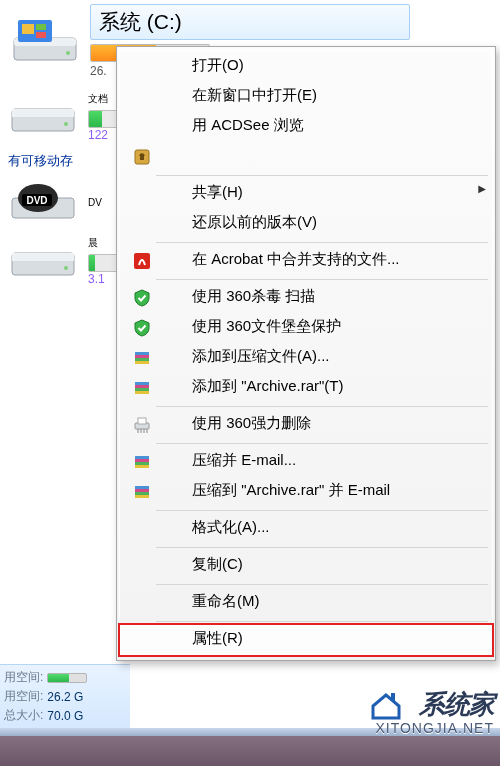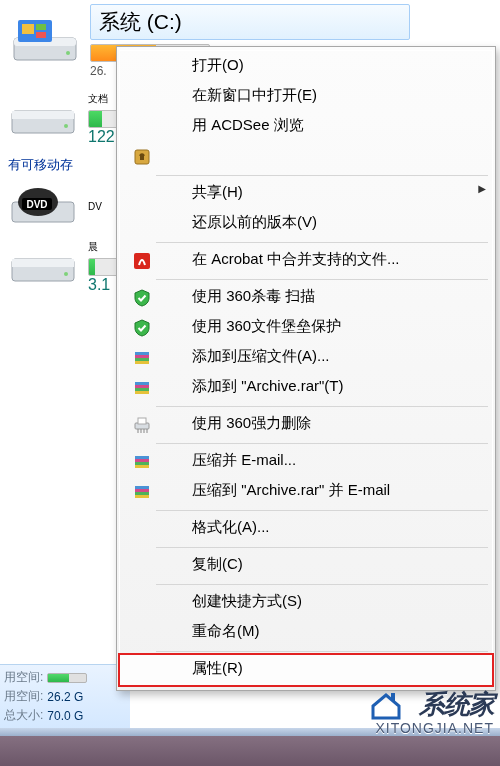--- a/index.html
+++ b/index.html
@@ -57,21 +57,21 @@
 }
 .drive-row {
   display: flex; align-items: center;
   padding: 6px 8px;
 }
 .small-drive {
   width: 70px; height: 44px; margin-right: 10px;
   display: inline-flex; align-items:flex-end; justify-content:center;
 }
 .drive-meta .name { font-size: 10px; }
-.drive-meta .sub { font-size: 16px; color: #0f766e; }
+.drive-meta .sub { font-size: 12px; color: #8b5cf6; }
 
 .statusbar {
   position: absolute; left: 0; bottom: 38px;
   background: linear-gradient(to bottom,#e9f3ff,#d4e8ff);
   border-top: 1px solid #b7d4f0;
   font-size: 12px; color: #003366;
   width: 130px;
   padding: 4px 4px;
   height: 64px;
 }
@@ -362,24 +362,20 @@
         <span class="lbl">格式化(A)...</span>
       </div>
       <div class="ctx-sep"></div>
       <div class="ctx-item">
         <span class="icon-slot"></span>
         <span class="lbl">复制(C)</span>
       </div>
       <div class="ctx-sep"></div>
       <div class="ctx-item">
         <span class="icon-slot"></span>
-        <span class="lbl">创建快捷方式(S)</span>
-      </div>
-      <div class="ctx-item">
-        <span class="icon-slot"></span>
         <span class="lbl">重命名(M)</span>
       </div>
       <div class="ctx-sep"></div>
       <div class="ctx-item highlight">
         <span class="icon-slot"></span>
         <span class="lbl">属性(R)</span>
       </div>
     </div>
 </div>
 

